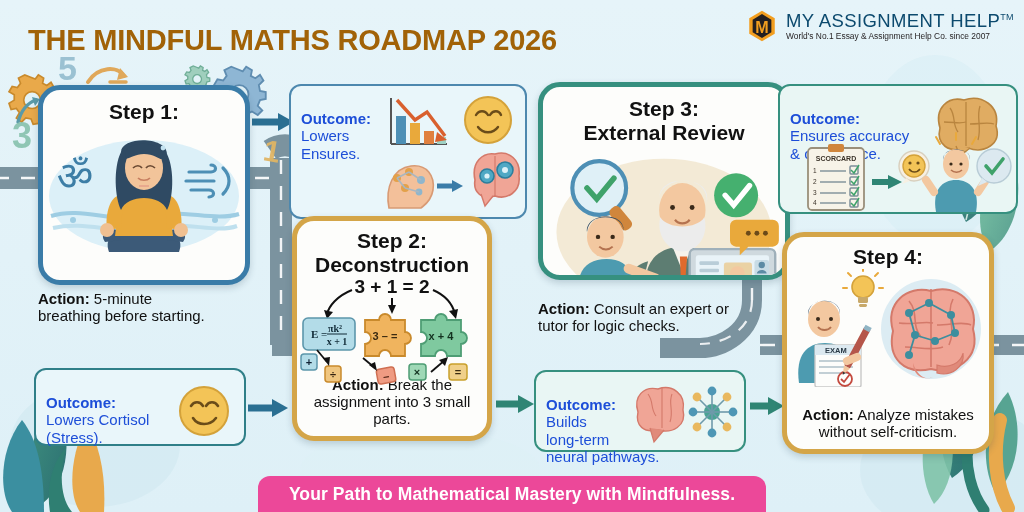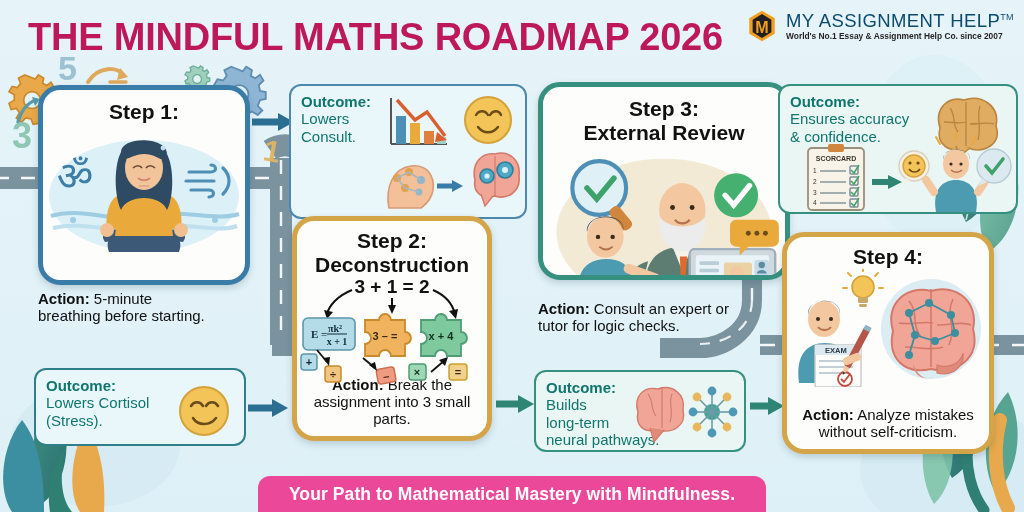--- a/index.html
+++ b/index.html
@@ -9,30 +9,30 @@
     background:#e3f3f8;
     position:relative;
   }
   .stage { position:absolute; inset:0; width:1024px; height:512px; overflow:hidden; }
 
   
   .bgsvg { position:absolute; inset:0; width:1024px; height:512px; }
 
   
   .title {
-    position:absolute; left:28px; top:16px;
-    font-size:38px; font-weight:bold; letter-spacing:-0.2px;
-    color:#be185d; white-space:nowrap;
+    position:absolute; left:28px; top:24px;
+    font-size:29px; font-weight:bold; letter-spacing:-0.2px;
+    color:#a16207; white-space:nowrap;
   }
   .logo { position:absolute; right:10px; top:9px; display:flex; align-items:center; gap:7px; }
   .logo-mark { width:34px; height:34px; position:relative; flex:0 0 auto; }
   .logo-text { line-height:1; }
   .logo-name { font-size:18.5px; color:#0c4a6e; letter-spacing:.4px; white-space:nowrap; }
   .logo-tm { font-size:9px; vertical-align:super; }
-  .logo-tag { font-size:8.4px; color:#231f20; font-weight:bold; margin-top:2px; white-space:nowrap; }
+  .logo-tag { font-size:8.4px; color:#231f20; font-weight:normal; margin-top:2px; white-space:nowrap; }
 
   
   .card {
     position:absolute; background:#fdfdfb; border-radius:22px;
     box-shadow:0 3px 7px rgba(30,60,80,.20);
     display:flex; flex-direction:column; align-items:center;
     overflow:hidden;
   }
   .card-title {
     font-size:21px; font-weight:bold; color:#111; text-align:center;
@@ -52,21 +52,21 @@
     font-size:15px; color:#111; text-align:center; line-height:1.14;
     padding:0 8px 9px; font-weight:normal;
   }
   .card-action b { font-weight:bold; }
 
   
   .obox {
     position:absolute; border-radius:12px; background:#e9f6fa;
     display:flex; align-items:flex-start;
   }
-  .obox .otext { font-size:15px; line-height:1.16; color:#0f766e; padding:7px 8px 6px 10px; }
+  .obox .otext { font-size:15px; line-height:1.16; color:#1d4ed8; padding:24px 8px 6px 10px; }
   .obox .otext b { font-weight:bold; }
 
   .ob1 { left:289px; top:84px;  width:238px; height:135px; border:2px solid #4d88ae; }
   .ob2 { left:34px;  top:368px; width:212px; height:78px;  border:2px solid #2f7f88; }
   .ob3 { left:778px; top:84px;  width:240px; height:130px; border:2px solid #36907f; background:#e9f6f4; }
   .ob4 { left:534px; top:370px; width:212px; height:82px;  border:2px solid #36907f; background:#e9f6f4; }
 
   .plaintext {
     position:absolute; font-size:15px; line-height:1.16; color:#111;
   }
@@ -257,21 +257,21 @@
         <circle cx="172" cy="96" r="3" fill="#9ecde3"></circle>
         <circle cx="120" cy="24" r="2.4" fill="#c3e2f0"></circle>
       </svg>
     </div>
   </div>
 
   <div class="obox ob1">
     <div class="otext">
       <b>Outcome:</b><br>
       <span>Lowers</span><br>
-      <span>Consult.</span>
+      <span>Ensures.</span>
     </div>
     <svg style="position:absolute;left:86px;top:4px;" width="148" height="126" viewBox="0 0 148 126">
 
       <g>
         <line x1="14" y1="8" x2="14" y2="54" stroke="#555" stroke-width="2"></line>
         <line x1="14" y1="54" x2="70" y2="54" stroke="#555" stroke-width="2"></line>
         <rect x="19" y="26" width="10" height="28" fill="#4d8fb5"></rect>
         <rect x="33" y="33" width="10" height="21" fill="#e9a93b"></rect>
         <rect x="47" y="41" width="10" height="13" fill="#e0803f"></rect>
         <rect x="60" y="47" width="9" height="7" fill="#9fd2c4"></rect>

